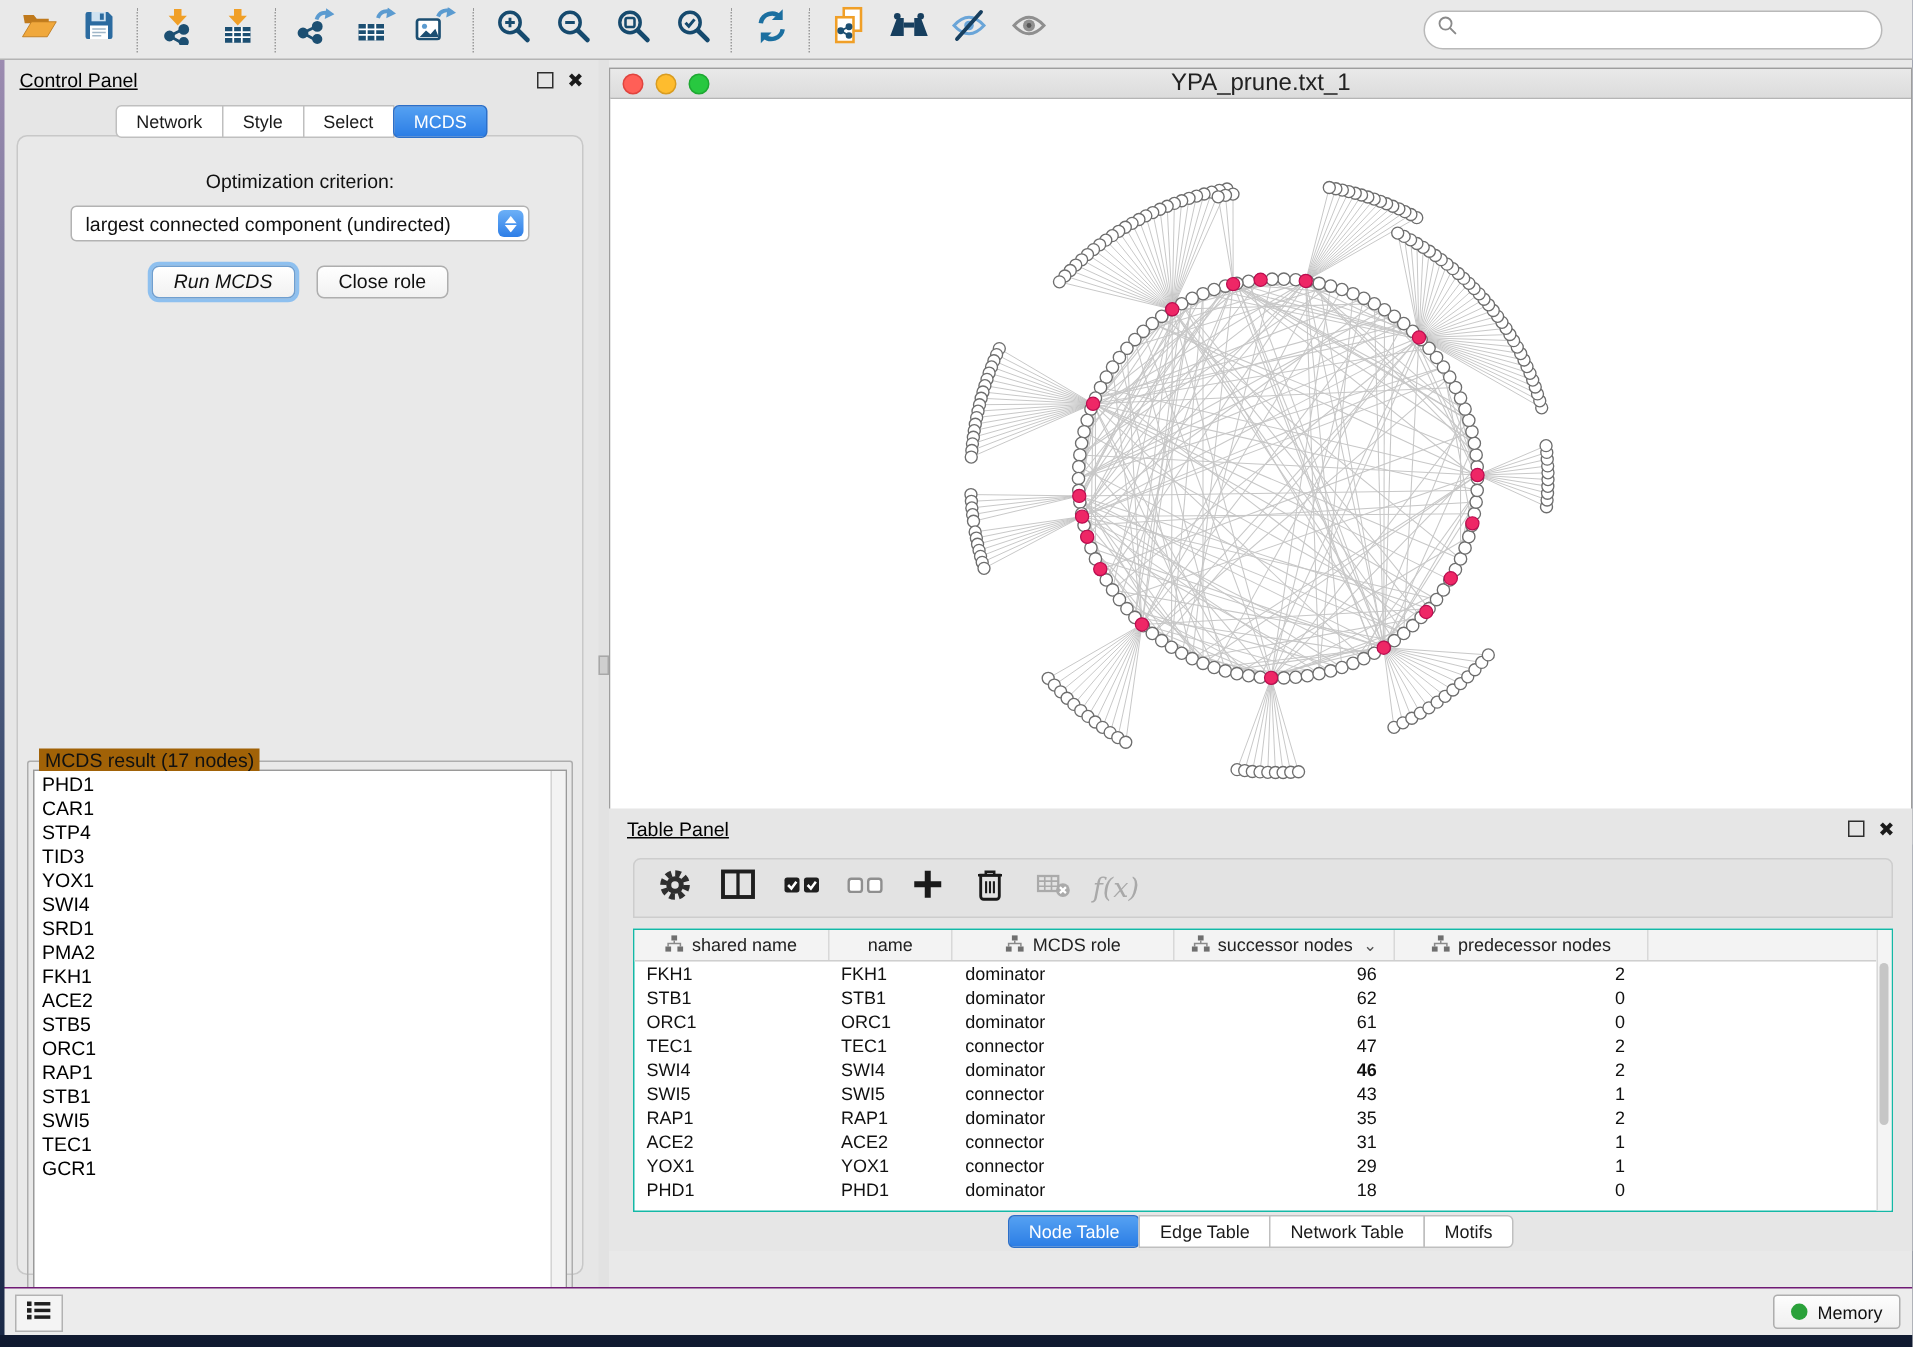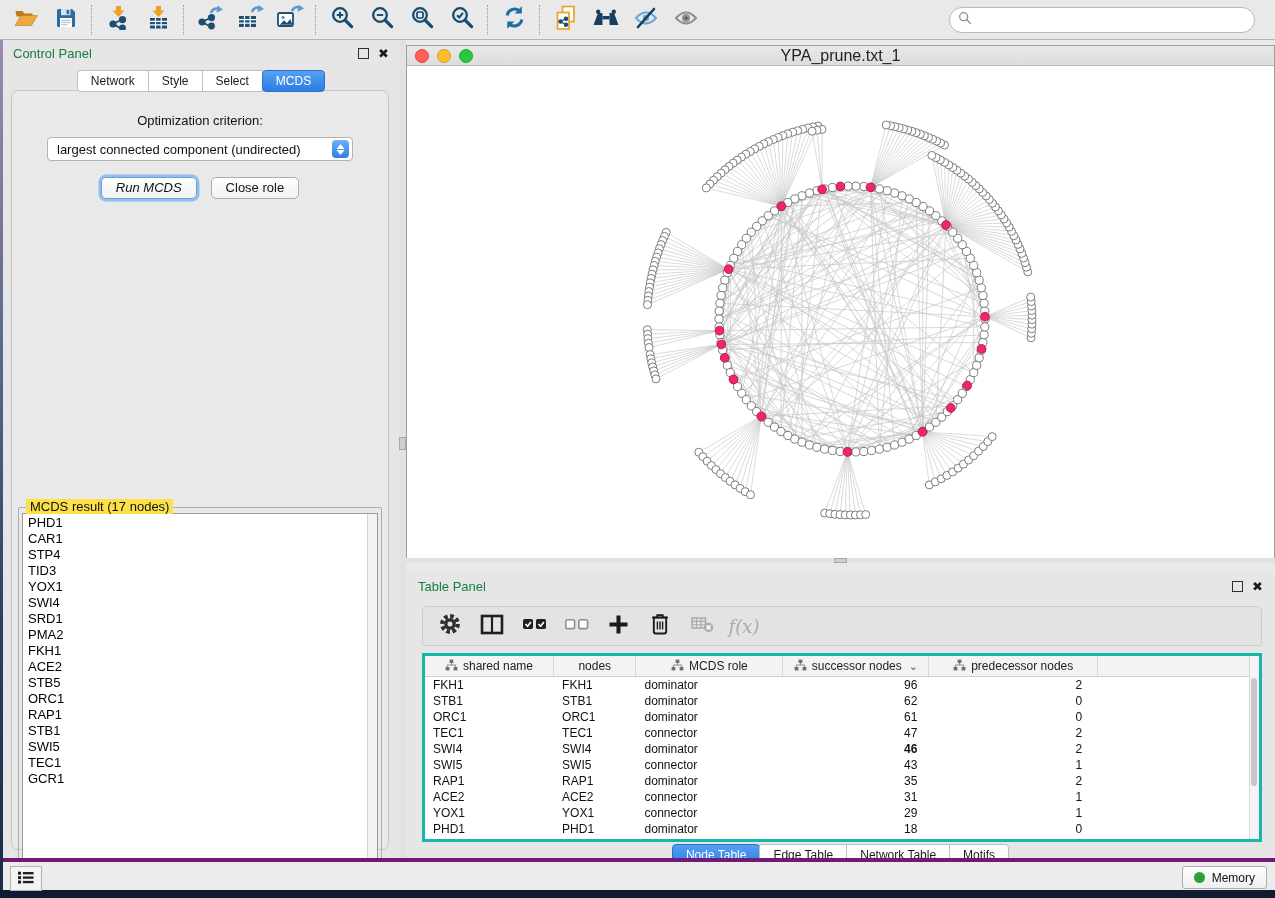--- a/index.html
+++ b/index.html
@@ -18,21 +18,21 @@
   .tb-group{display:flex;align-items:center;}
   .tb-btn{width:40px;height:34px;display:flex;align-items:center;justify-content:center;cursor:default;}
   .tb-sep{width:1px;height:30px;border-left:1px dotted #9a9a9a;margin:0 5px;}
   .search-wrap{margin-left:auto;margin-right:14px;}
   .search-box{width:288px;height:24px;background:#fff;border:1px solid #b9b9b9;border-radius:13px;
     display:flex;align-items:center;padding:0 8px;}
   .search-box input{border:none;outline:none;flex:1;font:12px "Liberation Sans",sans-serif;background:transparent;margin-left:5px;}
   
   .control-panel{position:absolute;left:3px;top:40px;width:396px;height:818px;background:#e6e6e6;box-sizing:border-box;}
   .panel-header{height:26px;display:flex;align-items:center;padding:0 10px;}
-  .panel-title{font-size:13px;color:#15803d;}
+  .panel-title{font-size:13px;color:#000000;text-decoration:underline;}
   .win-btns{margin-left:auto;display:flex;align-items:center;gap:9px;}
   .float-btn{width:9px;height:9px;border:1.5px solid #2e2e2e;background:transparent;}
   .close-btn{font-size:13px;font-weight:bold;color:#1a1a1a;line-height:9px;}
   .cp-tabs{position:absolute;left:0;top:30px;width:100%;display:flex;justify-content:center;z-index:3;}
   .tab{height:20px;line-height:20px;padding:0 13px;font-size:12px;background:#fff;border:1px solid #bfbfbf;
     margin-left:-1px;color:#1a1a1a;}
   .tab:first-child{border-radius:4px 0 0 4px;margin-left:0;}
   .tab:last-child{border-radius:0 4px 4px 0;}
   .tab.active{background:linear-gradient(180deg,#55a1f2 0%,#2b7de5 100%);color:#fff;border-color:#2b6fc9;border-radius:4px;}
   .cp-body{position:absolute;left:8px;top:50px;width:378px;height:760px;background:#e9e9e9;
@@ -42,21 +42,21 @@
     display:flex;align-items:center;box-sizing:border-box;}
   .select-text{flex:1;font-size:13px;color:#111;padding-left:9px;white-space:nowrap;}
   .select-stepper{width:17px;height:18px;margin-right:3px;border-radius:4px;
     background:linear-gradient(180deg,#6cb0f7 0%,#2e7ee7 100%);display:flex;flex-direction:column;align-items:center;justify-content:center;gap:1px;}
   .select-stepper svg{display:block;}
   .cp-buttons{display:flex;justify-content:center;gap:14px;margin-top:16px;}
   .btn{height:22px;padding:0 14px;font-size:13px;color:#111;background:linear-gradient(180deg,#ffffff,#f1f1f1);
     border:1px solid #aeaeae;border-radius:5px;line-height:20px;}
   .btn.focused{box-shadow:0 0 0 2.5px #8ec0ef;border-color:#6f9fd0;font-style:italic;}
   .result-group{position:absolute;left:6px;top:416px;width:364px;height:372px;}
-  .result-legend{position:absolute;left:8px;top:-8px;background:#fde047;padding:0 4px;font-size:13px;color:#111;z-index:2;}
+  .result-legend{position:absolute;left:8px;top:-8px;background:#a16207;padding:0 4px;font-size:13px;color:#111;z-index:2;}
   .result-frame{position:absolute;inset:0;border:1px solid #adadad;border-radius:2px;}
   .result-list{position:absolute;left:4px;top:6px;right:4px;bottom:4px;background:#fff;border:1px solid #9a9a9a;
     overflow:hidden;display:flex;}
   .result-items{flex:1;padding:1px 0 0 5px;}
   .result-item{font-size:13px;line-height:16px;color:#000;}
   .result-scroll{width:9px;border-left:1px solid #d4d4d4;background:#f3f3f3;}
   
   .v-splitter{position:absolute;left:399px;top:40px;width:7px;height:818px;background:#e2e2e2;}
   .v-handle{position:absolute;left:0px;top:397px;width:7px;height:13px;background:#cfcfcf;border:1px solid #a8a8a8;box-sizing:border-box;}
   .network-window{position:absolute;left:406px;top:45px;width:869px;height:513px;border:1px solid #9e9e9e;box-sizing:border-box;background:#fff;}
@@ -65,41 +65,41 @@
   .traffic{display:flex;gap:8px;margin-left:8px;}
   .light{width:12px;height:12px;border-radius:50%;}
   .light.red{background:#ff5f57;border:0.5px solid #e0443e;}
   .light.yellow{background:#febc2e;border:0.5px solid #d89c21;}
   .light.green{background:#28c840;border:0.5px solid #1ea832;}
   .net-title{position:absolute;left:0;right:0;text-align:center;font-size:16px;color:#222;}
   .net-canvas{width:867px;height:492px;display:block;background:#fff;}
   .h-splitter{position:absolute;left:406px;top:558px;width:869px;height:5px;background:#e2e2e2;}
   .h-handle{position:absolute;left:428px;top:0;width:13px;height:5px;background:#cfcfcf;border:1px solid #a8a8a8;box-sizing:border-box;}
   
-  .table-panel{position:absolute;left:406px;top:573px;width:869px;height:295px;background:#e6e6e6;}
+  .table-panel{position:absolute;left:406px;top:539px;width:869px;height:295px;background:#e6e6e6;}
   .tp-header{height:26px;display:flex;align-items:center;padding:0 12px;}
   .tp-toolbar{position:absolute;left:16px;top:33px;width:840px;height:40px;background:#e3e3e3;
     border:1px solid #cdcdcd;border-radius:5px 5px 0 0;display:flex;align-items:center;padding-left:8px;box-sizing:border-box;gap:4px;}
   .tpt-btn{width:38px;height:32px;display:flex;align-items:center;justify-content:center;}
   .tpt-btn .fx{font-family:"DejaVu Serif","Liberation Serif",serif;font-style:italic;font-size:18px;color:#a9a9a9;}
-  .data-table{position:absolute;left:16px;top:80px;width:840px;height:189px;background:#fff;border:3px solid #14b8a6;box-sizing:border-box;display:flex;}
+  .data-table{position:absolute;left:16px;top:80px;width:840px;height:189px;background:#fff;border:1px solid #14b8a6;box-sizing:border-box;display:flex;}
   .table-main{flex:1;overflow:hidden;}
   .thead{display:flex;height:20px;background:#f3f3f3;border-bottom:1px solid #cfcfcf;}
   .th{display:flex;align-items:center;justify-content:center;gap:5px;font-size:12px;color:#222;
     border-right:1px solid #d8d8d8;box-sizing:border-box;overflow:hidden;white-space:nowrap;}
   .th:last-child{border-right:none;}
   .sort-chev{font-size:11px;color:#555;margin-left:2px;}
   .trow{display:flex;height:16px;}
   .td{font-size:12px;color:#111;line-height:16px;box-sizing:border-box;overflow:hidden;white-space:nowrap;padding-left:8px;}
   .td.num{text-align:right;padding-left:0;}
   .table-scroll{width:9px;background:#f4f4f4;border-left:1px solid #d8d8d8;position:relative;}
   .table-thumb{position:absolute;left:1px;top:22px;width:6px;height:108px;background:#c6c6c6;border-radius:3px;}
   .tp-tabs{position:absolute;left:0;top:271px;width:100%;display:flex;justify-content:center;}
   
-  .status-bar{position:absolute;left:0;top:858px;width:1275px;height:32px;background:#ececec;border-top:4px solid #701a75;box-sizing:border-box;}
+  .status-bar{position:absolute;left:0;top:858px;width:1275px;height:32px;background:#ececec;border-top:1px solid #701a75;box-sizing:border-box;}
   .status-list-btn{position:absolute;left:10px;top:4px;width:30px;height:23px;background:#f4f4f4;border:1px solid #b2b2b2;
     display:flex;align-items:center;justify-content:center;}
   .memory-btn{position:absolute;right:8px;top:4px;height:23px;background:linear-gradient(180deg,#fdfdfd,#efefef);
     border:1px solid #aeaeae;border-radius:3px;display:flex;align-items:center;gap:7px;padding:0 11px;box-sizing:border-box;}
   .memory-dot{width:11px;height:11px;border-radius:50%;}
   .memory-label{font-size:12px;color:#111;}
 </style>
 </head>
 <body>
 
@@ -1070,21 +1070,21 @@
             <div class="th" style="width: 130px;">
               <span><svg width="13" height="12" viewBox="0 0 13 12">
                   <rect x="4.6" y="0.6" width="3.8" height="3.4" fill="#6f6f6f"></rect>
                   <path d="M6.5 4v2M2.4 8V6h8.2v2" stroke="#8a8a8a" fill="none" stroke-width="1"></path>
                   <rect x="0.6" y="8" width="3.8" height="3.4" fill="#6f6f6f"></rect>
                   <rect x="8.6" y="8" width="3.8" height="3.4" fill="#6f6f6f"></rect>
                 </svg></span>
               <span>shared name</span>
             </div>
             <div class="th" style="width: 83px;">
-              <span>nodes</span>
+              <span>name</span>
             </div>
             <div class="th" style="width: 148px;">
               <span><svg width="13" height="12" viewBox="0 0 13 12">
                   <rect x="4.6" y="0.6" width="3.8" height="3.4" fill="#6f6f6f"></rect>
                   <path d="M6.5 4v2M2.4 8V6h8.2v2" stroke="#8a8a8a" fill="none" stroke-width="1"></path>
                   <rect x="0.6" y="8" width="3.8" height="3.4" fill="#6f6f6f"></rect>
                   <rect x="8.6" y="8" width="3.8" height="3.4" fill="#6f6f6f"></rect>
                 </svg></span>
               <span>MCDS role</span>
             </div>

